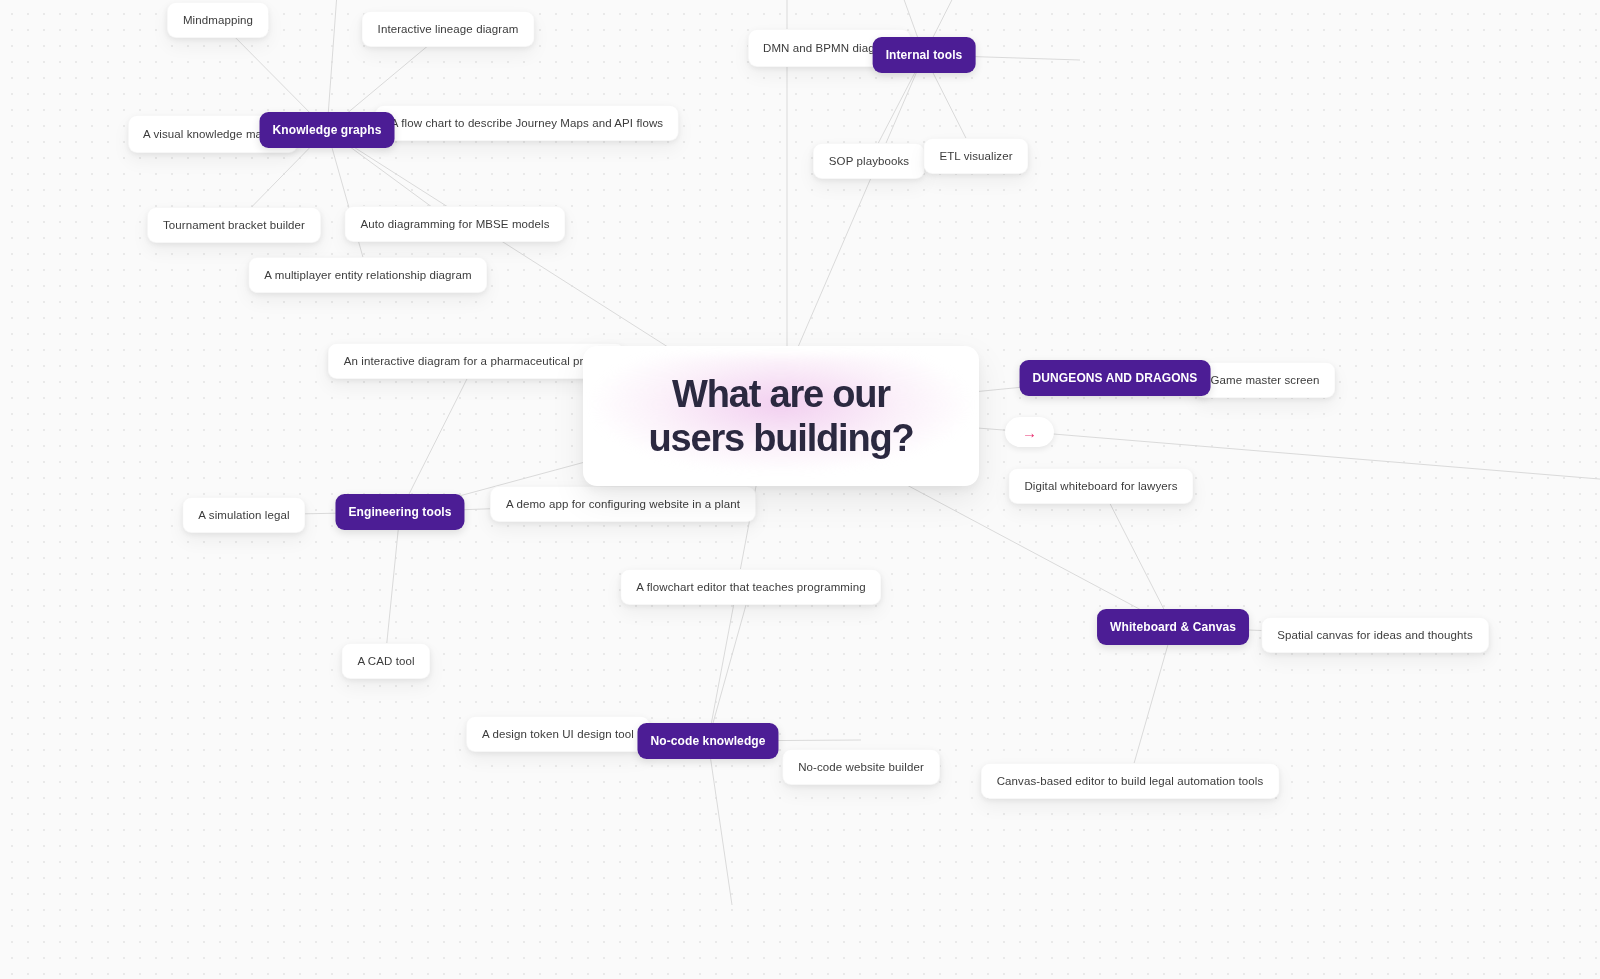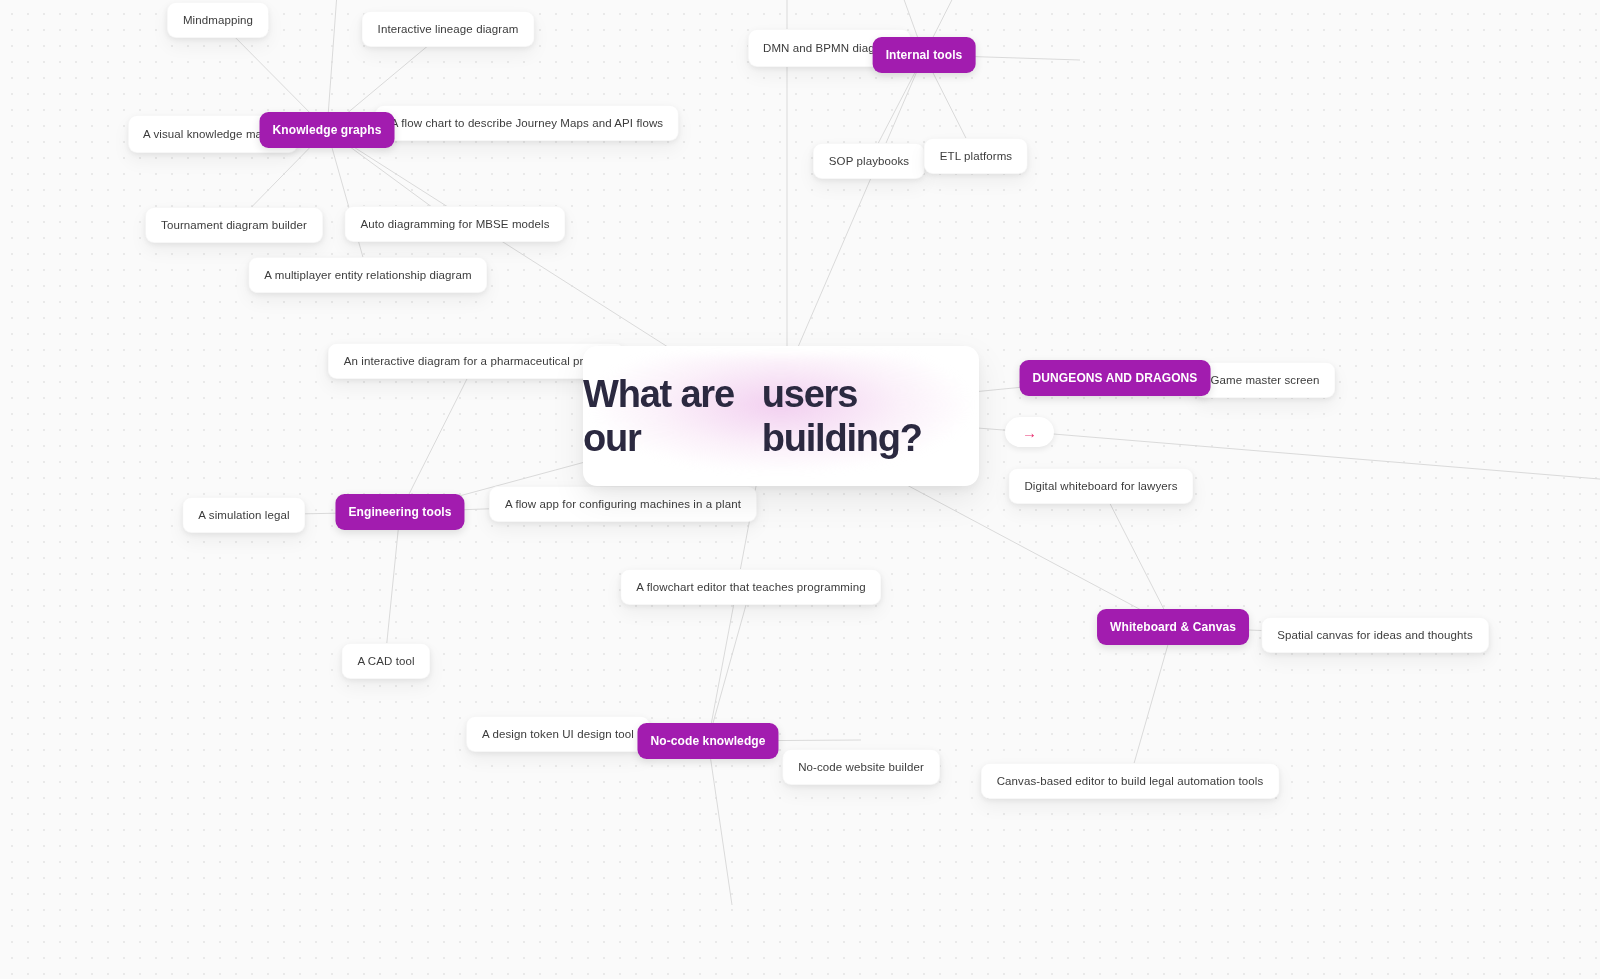--- a/index.html
+++ b/index.html
@@ -24,31 +24,31 @@
     font-size:11.5px;color:#3b3b3b;letter-spacing:.1px;
     display:flex;align-items:center;justify-content:center;
   }
   .card.clipped{
     transform:none;justify-content:flex-start;overflow:hidden;
     padding:0 0 0 14px;align-items:center;
   }
   .cat{
     position:absolute;z-index:3;
     transform:translate(-50%,-50%);
-    background:#a21caf;color:#ffffff;border-radius:9px;
+    background:#4c1d95;color:#ffffff;border-radius:9px;
     padding:11px 13px;white-space:nowrap;
     font-size:12px;font-weight:700;letter-spacing:.1px;
     box-shadow:0 3px 8px rgba(0,0,0,0.12);
     display:flex;align-items:center;justify-content:center;
   }
   .title-card{
     position:absolute;z-index:3;left:583px;top:346px;width:396px;height:140px;
     background:#ffffff;border-radius:14px;
     box-shadow:0 4px 10px rgba(0,0,0,0.05),0 14px 34px rgba(0,0,0,0.08);
-    display:flex;flex-direction:row;align-items:center;justify-content:center;
+    display:flex;flex-direction:column;align-items:center;justify-content:center;
   }
   .title-glow{
     position:absolute;left:8px;top:10px;right:8px;bottom:14px;border-radius:20px;
     background:radial-gradient(ellipse at 50% 42%,rgba(235,182,232,0.65) 0%,rgba(244,214,240,0.35) 45%,rgba(255,255,255,0) 72%);
     filter:blur(5px);z-index:0;
   }
   .title-line{
     position:relative;z-index:1;
     font-weight:700;font-size:38px;line-height:44px;letter-spacing:-1.2px;
     color:#2b2940;
@@ -108,31 +108,31 @@
     <line x1="708" y1="741" x2="558" y2="734"></line>
     <line x1="708" y1="741" x2="861" y2="740"></line>
     <line x1="708" y1="741" x2="732" y2="905"></line>
     <line x1="708" y1="741" x2="751" y2="587"></line>
   </svg>
 
   <div class="card" style="left:218px;top:20px">Mindmapping</div>
   <div class="card" style="left:448px;top:29px">Interactive lineage diagram</div>
   <div class="card clipped" style="left:128px;top:115px;width:154px;height:36px">A visual knowledge managemen</div>
   <div class="card" style="left:527px;top:123px">A flow chart to describe Journey Maps and API flows</div>
-  <div class="card" style="left:234px;top:225px">Tournament diagram builder</div>
+  <div class="card" style="left:234px;top:225px">Tournament bracket builder</div>
   <div class="card" style="left:455px;top:224px">Auto diagramming for MBSE models</div>
   <div class="card" style="left:368px;top:275px">A multiplayer entity relationship diagram</div>
   <div class="card clipped" style="left:748px;top:29px;width:147px;height:36px">DMN and BPMN diagram edit</div>
   <div class="card" style="left:869px;top:161px">SOP playbooks</div>
-  <div class="card" style="left:976px;top:156px">ETL platforms</div>
+  <div class="card" style="left:976px;top:156px">ETL visualizer</div>
   <div class="card" style="left:476px;top:361px">An interactive diagram for a pharmaceutical project</div>
   <div class="card" style="left:1265px;top:380px">Game master screen</div>
   <div class="card" style="left:1101px;top:486px">Digital whiteboard for lawyers</div>
   <div class="card" style="left:244px;top:515px">A simulation legal</div>
-  <div class="card" style="left:623px;top:504px">A flow app for configuring machines in a plant</div>
+  <div class="card" style="left:623px;top:504px">A demo app for configuring website in a plant</div>
   <div class="card" style="left:751px;top:587px">A flowchart editor that teaches programming</div>
   <div class="card" style="left:386px;top:661px">A CAD tool</div>
   <div class="card" style="left:558px;top:734px">A design token UI design tool</div>
   <div class="card" style="left:1375px;top:635px">Spatial canvas for ideas and thoughts</div>
   <div class="card" style="left:861px;top:767px">No-code website builder</div>
   <div class="card" style="left:1130px;top:781px">Canvas-based editor to build legal automation tools</div>
 
   <div class="cat" style="left:327px;top:130px">Knowledge graphs</div>
   <div class="cat" style="left:924px;top:55px">Internal tools</div>
   <div class="cat" style="left:1115px;top:378px">DUNGEONS AND DRAGONS</div>

